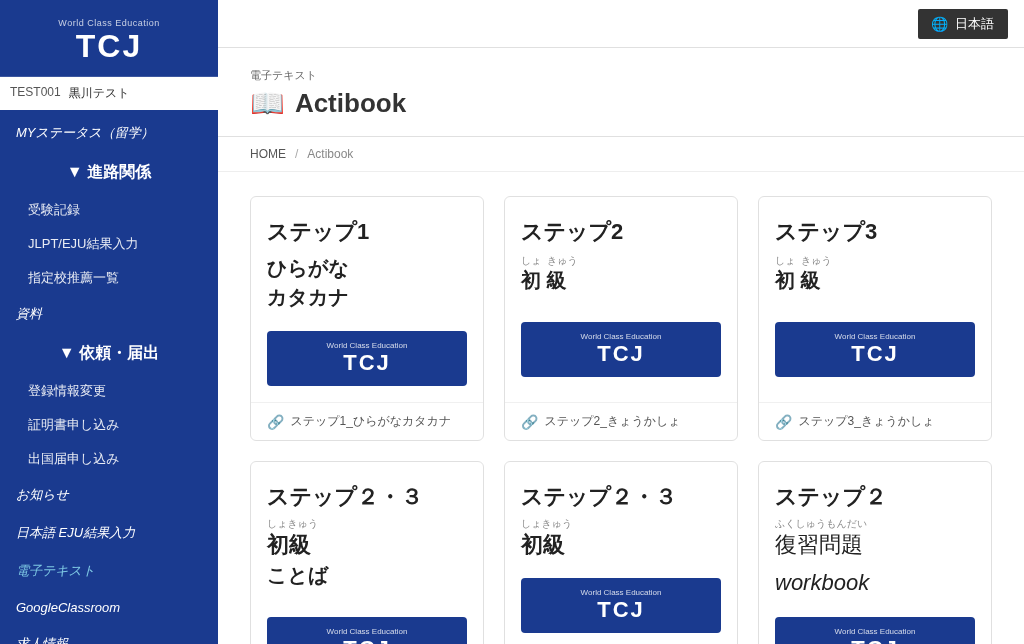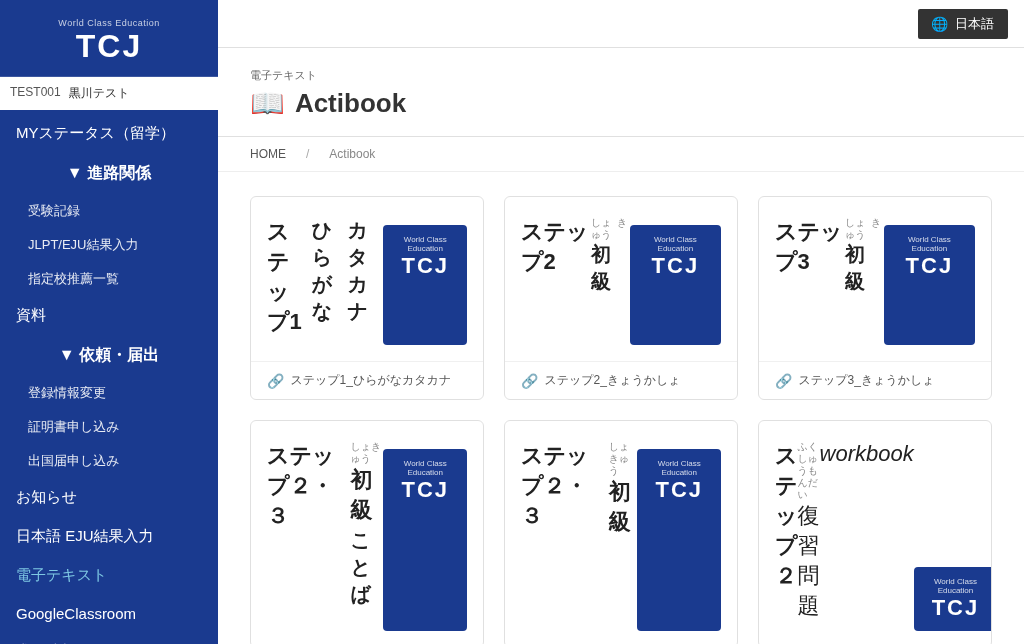--- a/index.html
+++ b/index.html
@@ -46,24 +46,25 @@
     }
     .sidebar-user-bar .test-id { color: #555; }
     .sidebar-user-bar .user-name { color: #333; }
 
     .sidebar-nav {
       padding: 4px 0;
       flex: 1;
     }
     .nav-item {
       padding: 10px 16px;
-      font-size: 15px;
+      font-size: 13px;
       color: white;
       cursor: pointer;
       display: block;
+      font-style: italic;
     }
     .nav-item.active { color: #7ec8e3; }
     .nav-section-header {
       padding: 10px 16px;
       font-size: 16px;
       color: white;
       font-weight: 600;
       text-align: center;
     }
     .nav-sub-item {
@@ -139,21 +140,21 @@
       color: #333;
     }
 
     
     .breadcrumb {
       padding: 10px 32px;
       font-size: 12px;
       color: #999;
       display: flex;
       align-items: center;
-      gap: 20px;
+      gap: 9px;
       border-bottom: 1px solid #eee;
     }
     .breadcrumb .bc-link { color: #555; cursor: pointer; }
     .breadcrumb .bc-sep { color: #aaa; }
     .breadcrumb .bc-current { color: #888; }
 
     
     .cards-grid {
       display: grid;
       grid-template-columns: repeat(3, 1fr);
@@ -166,21 +167,21 @@
       border: 1px solid #e0e0e0;
       border-radius: 6px;
       overflow: hidden;
       display: flex;
       flex-direction: column;
     }
     .card-body {
       padding: 20px 16px 16px;
       flex: 1;
       display: flex;
-      flex-direction: row;
+      flex-direction: column;
       align-items: center;
     }
     .card-step {
       font-size: 22px;
       font-weight: 700;
       color: #222;
       margin-bottom: 8px;
       align-self: flex-start;
     }
     .card-subtitle-ruby {

